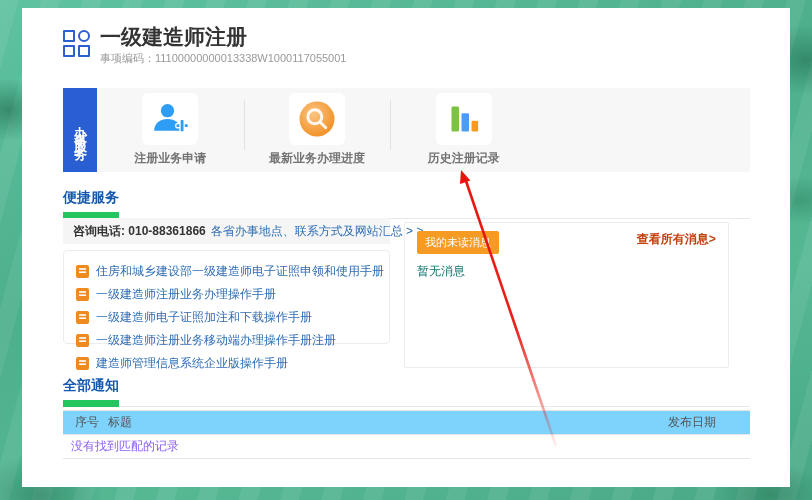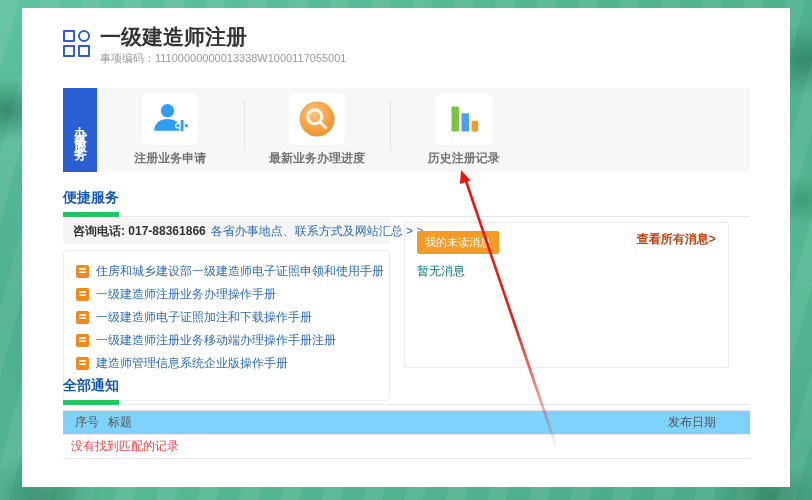--- a/index.html
+++ b/index.html
@@ -32,41 +32,41 @@
   .strip{position:absolute;left:41px;top:80px;width:687px;height:84px;display:flex;}
   .v-tab{width:34px;height:84px;background:#2a5fd3;color:#fff;display:flex;align-items:center;justify-content:center;}
   .v-tab span{writing-mode:vertical-rl;font-size:13px;font-weight:700;letter-spacing:7px;line-height:34px;}
   .actions{flex:1;background:#f7f7f7;display:grid;grid-template-columns:1fr 1fr 1fr 1.45fr;}
   .action{position:relative;display:flex;flex-direction:column;align-items:center;justify-content:center;cursor:pointer;}
   .action .divider{position:absolute;left:0;top:12px;bottom:22px;width:1px;background:#e2e2e2;}
   .tile{width:56px;height:52px;background:#fff;border-radius:6px;display:flex;align-items:center;justify-content:center;margin-bottom:5px;}
   .action .lbl{font-size:12px;font-weight:700;color:#737373;}
   
   .sec{position:absolute;left:41px;width:687px;}
-  .sec .t{font-size:14px;font-weight:700;color:#1558b0;display:inline-block;padding-bottom:5px;border-bottom:5px solid #22c55e;}
+  .sec .t{font-size:14px;font-weight:700;color:#1558b0;display:inline-block;padding-bottom:5px;border-bottom:7px solid #22c55e;}
   .sec .rule{height:1px;background:#e8e8e8;margin-top:-1px;}
   
   .phone-bar{position:absolute;left:41px;top:210px;width:327px;height:26px;background:#f5f5f5;display:flex;align-items:center;padding-left:10px;box-sizing:border-box;font-size:12px;white-space:nowrap;}
   .phone-bar .ph{font-weight:700;color:#333;margin-right:5px;}
   .phone-bar a{color:#2e6db4;text-decoration:none;}
-  .links-box{position:absolute;left:41px;top:242px;width:327px;height:151px;border:1px solid #ececec;border-radius:4px;box-sizing:border-box;padding:9px 0 0 12px;}
+  .links-box{position:absolute;left:41px;top:242px;width:327px;height:94px;border:1px solid #ececec;border-radius:4px;box-sizing:border-box;padding:9px 0 0 12px;}
   .link-row{display:flex;align-items:center;height:23px;}
   .link-row svg{margin-right:7px;flex:0 0 auto;}
   .link-row a{font-size:12px;color:#2e6db4;text-decoration:none;white-space:nowrap;}
   
   .msg{position:absolute;left:382px;top:214px;width:325px;height:146px;border:1px solid #ececec;border-radius:2px;box-sizing:border-box;padding:8px 12px;}
   .msg-top{display:flex;justify-content:space-between;align-items:flex-start;}
   .msg-tab{background:#f59a23;color:#fff;font-size:11px;padding:4px 8px;border-radius:2px;}
   .msg-viewall{font-size:12px;font-weight:700;color:#c2410c;text-decoration:none;font-family:Liberation Mono, monospace;}
   .msg-empty{font-size:12px;color:#0f766e;margin-top:9px;}
   
   .tbl{position:absolute;left:41px;top:402px;width:687px;font-size:12px;}
   .tbl .hrow{display:grid;grid-template-columns:45px 1fr 82px;background:#7dd3fc;border-top:1px solid #e6e6e6;border-bottom:1px solid #e6e6e6;height:23px;align-items:center;color:#555;}
   .tbl .hrow .c1{padding-left:12px;}
-  .tbl .brow{height:23px;display:flex;align-items:center;border-bottom:1px solid #e6e6e6;color:#ef4444;padding-left:8px;}
+  .tbl .brow{height:23px;display:flex;align-items:center;border-bottom:1px solid #e6e6e6;color:#8b5cf6;padding-left:8px;}
   
   .arrow-layer{position:absolute;left:0;top:0;width:812px;height:500px;pointer-events:none;z-index:50;}
 </style>
 </head>
 <body>
 
 <div class="panel">
 
   <div class="hdr">
     <div class="logo">
@@ -133,21 +133,21 @@
 
     </div>
   </div>
 
   <div class="sec" style="top:180px;">
     <span class="t">便捷服务</span>
     <div class="rule"></div>
   </div>
 
   <div class="phone-bar">
-    <span class="ph">咨询电话: 017-88361866</span>
+    <span class="ph">咨询电话: 010-88361866</span>
     <a href="#">各省办事地点、联系方式及网站汇总 &gt; &gt;</a>
   </div>
 
   <div class="links-box">
     <div class="link-row">
       <svg width="13" height="13" viewBox="0 0 13 13">
           <rect width="13" height="13" rx="2" fill="#ef8b1e"></rect>
           <rect x="3" y="3.2" width="7" height="1.6" fill="#fff"></rect>
           <rect x="3" y="6.4" width="7" height="1.6" fill="#fff"></rect>
         </svg>

